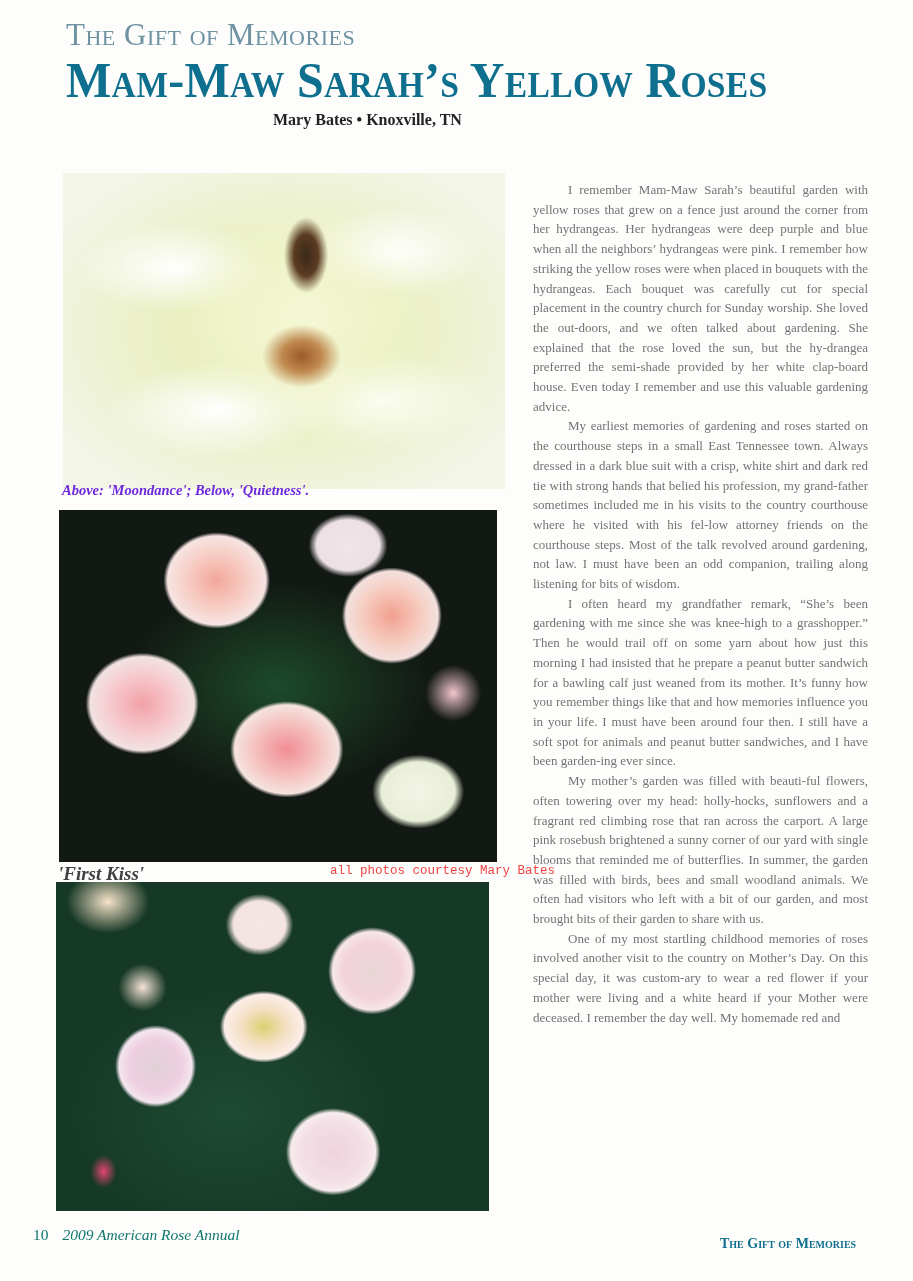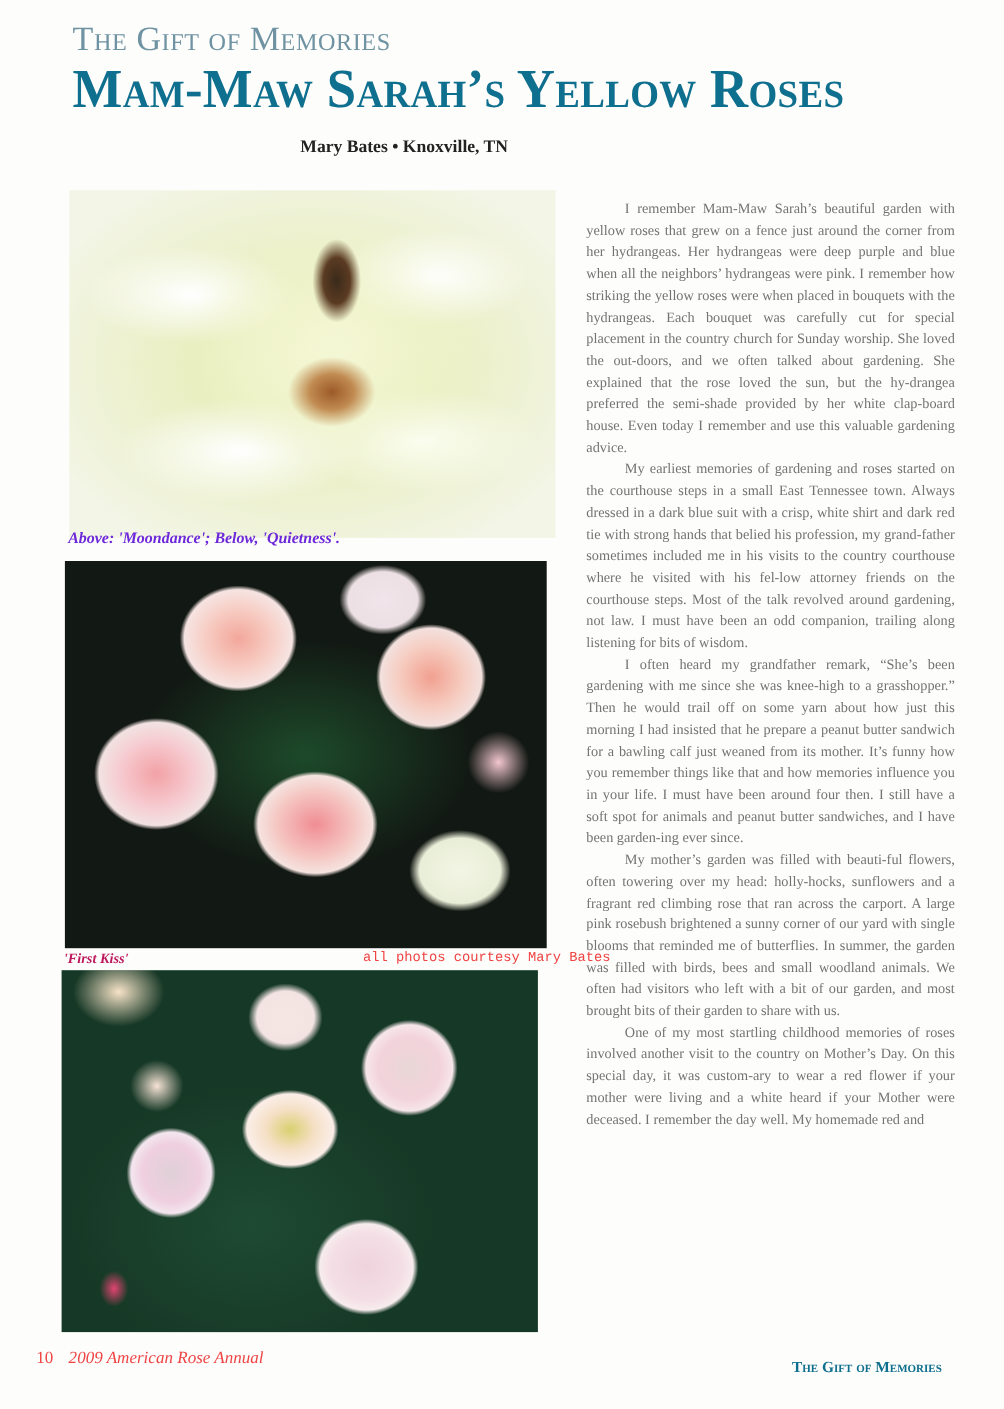--- a/index.html
+++ b/index.html
@@ -16,21 +16,21 @@
       white-space: nowrap;
     }
     .main-title {
       position: absolute; left: 66px; top: 55px;
       font-size: 50px; font-weight: bold;
       color: #0f6f8e; font-variant: small-caps; line-height: 1;
       letter-spacing: 0.3px; white-space: nowrap;
       transform: scaleX(0.96); transform-origin: left;
     }
     .byline {
-      position: absolute; left: 273px; top: 125px;
+      position: absolute; left: 273px; top: 111px;
       font-size: 16px; font-weight: bold; color: #222;
       white-space: nowrap;
     }
     .photo {
       position: absolute; overflow: hidden;
     }
     .photo-moondance {
       left: 63px; top: 173px; width: 442px; height: 316px;
       background:
         radial-gradient(ellipse 9% 10% at 54% 58%, #9c5a2a 0%, #c08a50 50%, rgba(220,210,160,0) 100%),
@@ -55,21 +55,21 @@
         radial-gradient(ellipse 17% 19% at 19% 55%, #f2a2a6 0%, #f6cbd0 45%, #f2e2e2 70%, rgba(18,24,20,0) 76%),
         radial-gradient(ellipse 17% 18% at 52% 68%, #f08d94 0%, #f5c4c0 45%, #f5e3df 70%, rgba(18,24,20,0) 76%),
         radial-gradient(ellipse 12% 12% at 66% 10%, #f1e4ea 0%, #ece0e4 60%, rgba(18,24,20,0) 75%),
         radial-gradient(ellipse 14% 14% at 82% 80%, #f2f5e4 0%, #e9eed8 60%, rgba(18,24,20,0) 75%),
         radial-gradient(ellipse 8% 10% at 90% 52%, #f2c6cf 0%, rgba(18,24,20,0) 80%),
         radial-gradient(ellipse 35% 30% at 50% 50%, #1d4a2a 0%, rgba(20,40,25,0) 100%),
         #121813;
     }
     .caption-firstkiss {
       position: absolute; left: 58px; top: 863px;
-      font-size: 13px; font-weight: bold; font-style: italic; color: #be185d;
+      font-size: 19px; font-weight: bold; font-style: italic; color: #404040;
       white-space: nowrap;
     }
     .caption-credit {
       position: absolute; left: 330px; top: 864px;
       font-family: Liberation Mono, monospace;
       font-size: 12.5px; color: #ef4444; white-space: nowrap;
     }
     .photo-firstkiss {
       left: 56px; top: 882px; width: 433px; height: 329px;
       background:
@@ -87,21 +87,21 @@
     .body-text {
       position: absolute; left: 533px; top: 180px; width: 335px;
       font-size: 13px; line-height: 19.7px; color: #737373;
       text-align: justify; hyphens: manual;
     }
     .body-text p {
       margin: 0; text-indent: 35px;
     }
     .footer-left {
       position: absolute; left: 33px; top: 1226px;
-      font-size: 15.5px; color: #ef4444; white-space: nowrap;
+      font-size: 15.5px; color: #0f766e; white-space: nowrap;
     }
     .footer-left .page-num { margin-right: 10px; }
     .footer-left .pub { font-style: italic; }
     .footer-right {
       position: absolute; left: 720px; top: 1236px;
       font-size: 14px; font-weight: bold; color: #0f6f8e;
       font-variant: small-caps; white-space: nowrap;
     }
   </style>
 </head>

